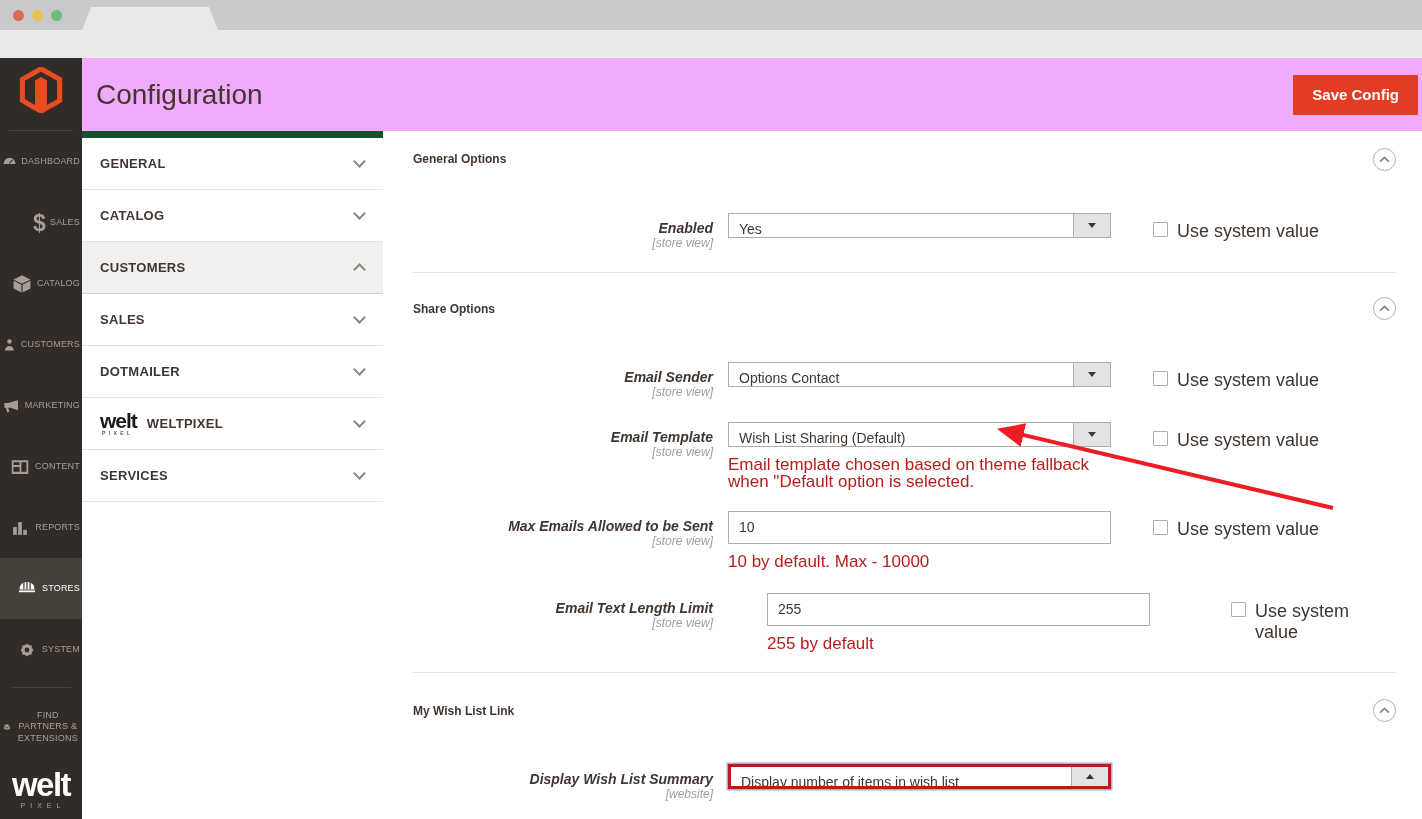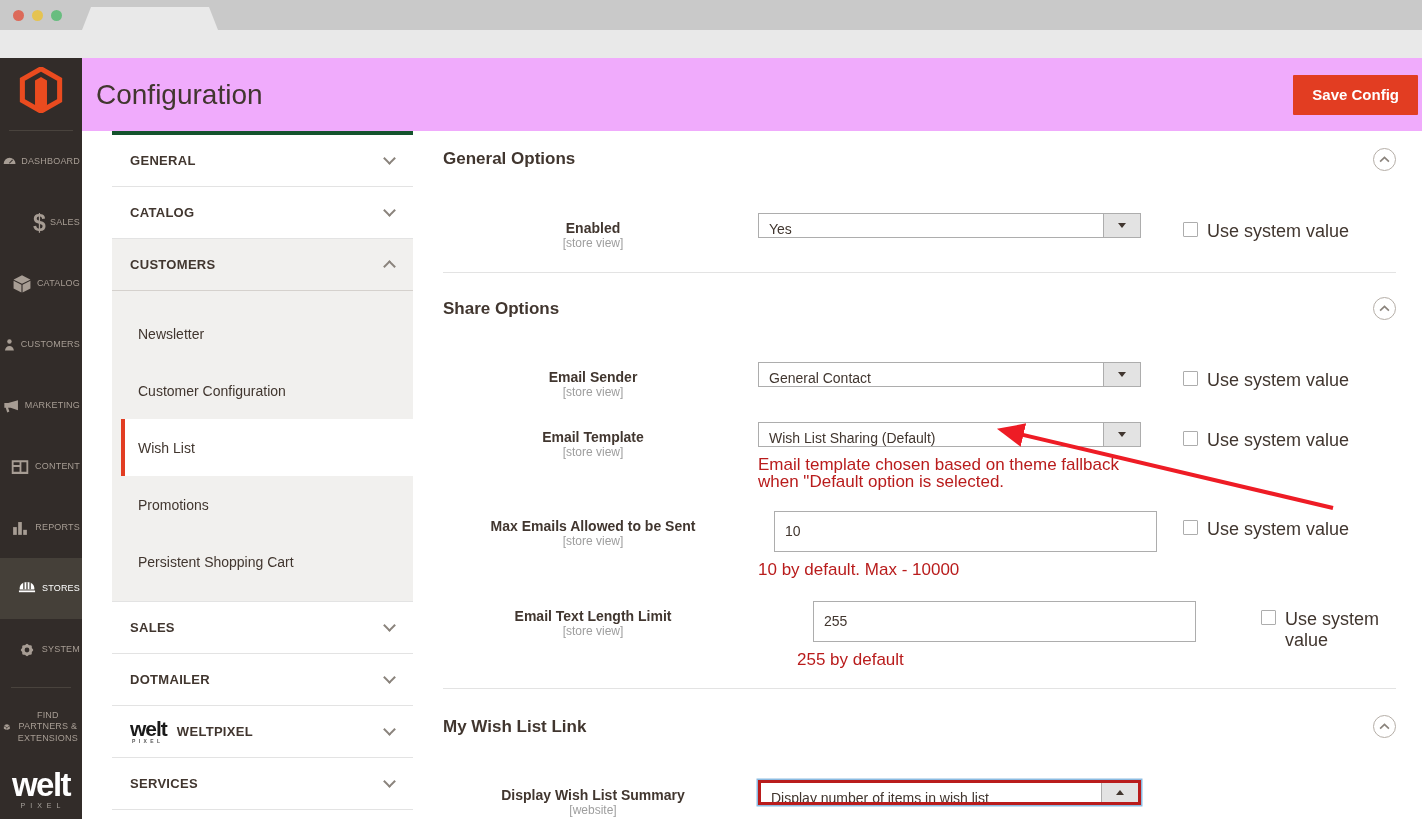--- a/index.html
+++ b/index.html
@@ -38,66 +38,66 @@
   
   .workspace { flex:1; display:flex; flex-direction:column; min-width:0; }
   .page-header { height:73px; background:#f0abfc; display:flex; align-items:center; padding:0 4px 0 14px; }
   .page-title { font-size:28px; color:#41362f; font-weight:400; }
   .save-btn { margin-left:auto; background:#e23d22; color:#fff; font-weight:700; font-size:15px;
     border:none; height:40px; padding:0 19px; border-radius:1px; cursor:pointer; font-family:inherit; }
 
   .body-row { flex:1; display:flex; background:#fff; }
 
   
-  .subnav { width:301px; flex:0 0 301px; margin-left:30px; border-top:4px solid #14532d; }
+  .subnav { width:301px; flex:0 0 301px; border-top:7px solid #14532d; }
   .nav-head { height:52px; display:flex; align-items:center; justify-content:space-between;
     padding:0 19px 0 18px; border-bottom:1px solid #e3e3e3; font-size:13px; font-weight:700;
     letter-spacing:.3px; color:#41362f; cursor:pointer; background:#fff; }
   .nav-head.expanded { background:#f1f0ee; border-bottom:1px solid #d5d1cd; }
   .chev { width:9px; height:9px; border-right:2px solid #8a837c; border-bottom:2px solid #8a837c;
     transform:rotate(45deg); margin-top:-4px; }
   .chev.up { transform:rotate(-135deg); margin-top:4px; }
   .nav-sub { background:#f1f0ee; padding:14px 0 11px 0; border-bottom:1px solid #e3e3e3; }
   .nav-sub-item { height:57px; display:flex; align-items:center; padding-left:26px; font-size:14px;
     color:#41362f; cursor:pointer; }
   .nav-sub-item.active { background:#fff; border-left:4px solid #e23d22; margin-left:9px; padding-left:13px; }
   .nav-logo { display:flex; flex-direction:column; margin-right:10px; }
   .nav-logo .w { font-size:21px; font-weight:700; letter-spacing:-1px; color:#1a1a1a; line-height:18px; }
   .nav-logo .p { font-size:5px; letter-spacing:3.4px; color:#555; padding-left:2px; }
   .head-left { display:flex; align-items:center; }
 
   
   .content-area { flex:1; padding:16px 26px 0 30px; min-width:0; }
   .sec-head { height:24px; display:flex; align-items:center; justify-content:space-between; }
-  .sec-title { font-size:17px; font-weight:700; color:#41362f; }
+  .sec-title { font-size:12px; font-weight:700; color:#41362f; }
   .collapse-btn { width:23px; height:23px; border:1px solid #b5aea7; border-radius:50%;
     display:flex; align-items:center; justify-content:center; cursor:pointer; background:#fff; }
   .collapse-btn svg { width:11px; height:7px; }
   .rule { border-top:1px solid #e3e3e3; }
   .rule.r1 { margin-top:21px; } .rule.r2 { margin-top:20px; }
   .mt24{ margin-top:24px; } .mt26{ margin-top:26px; } .mt41{ margin-top:41px; }
   .mt42{ margin-top:42px; } .mt22{ margin-top:22px; } .mt21{ margin-top:21px; } .mt23{ margin-top:23px;gap:39px; }
 
   .field-row { display:flex; align-items:flex-start; }
-  .f-label { width:300px; flex:0 0 300px; text-align:center; padding-top:7px; line-height:1.15; }
+  .f-label { width:300px; flex:0 0 300px; text-align:right; padding-top:7px; line-height:1.15;font-style:italic; }
   .f-label .lab { font-size:14px; font-weight:700; color:#41362f; display:block; }
   .f-label .scope { font-size:12px; color:#9e9e9e; display:block; margin-top:1px; }
   .f-control { margin-left:15px; width:383px; flex:0 0 383px; }
   .select { height:25px; border:1px solid #adadad; display:flex; background:#fff; cursor:pointer; }
   .select.focused { border:3px solid #b91c1c; box-shadow:0 0 0 1.5px #8bbbe2; }
   .sel-text { flex:1; padding:0 10px; line-height:31px; font-size:14px; color:#41362f;
     white-space:nowrap; overflow:hidden; }
   .sel-btn { width:37px; border-left:1px solid #adadad; background:#e3e3e3;
     display:flex; align-items:center; justify-content:center; }
   .tri-down { width:0; height:0; border-left:4.5px solid transparent; border-right:4.5px solid transparent;
     border-top:5.5px solid #41362f; }
   .tri-up { width:0; height:0; border-left:4.5px solid transparent; border-right:4.5px solid transparent;
     border-bottom:5.5px solid #41362f; }
-  .text-field { width:383px; height:41px; border:1px solid #adadad; padding:0 10px; font-size:14px;
-    color:#41362f; font-family:inherit; background:#fff;margin-left:16px; }
+  .text-field { width:383px; height:33px; border:1px solid #adadad; padding:0 10px; font-size:14px;
+    color:#41362f; font-family:inherit; background:#fff; }
   .f-note { margin-top:9px; font-size:17px; color:#b91c1c; line-height:17px; max-width:362px; }
   .f-sys { margin-left:42px; padding-top:8px; display:flex; align-items:flex-start; gap:9px; }
   .checkbox { width:15px; height:15px; border:1px solid #adadad; border-radius:1px; background:#fff;
     flex:0 0 15px; margin-top:1px; cursor:pointer; }
   .sys-label { font-size:18px; color:#41362f; }
 
   
   .annot { position:absolute; left:0; top:0; width:1422px; height:819px; pointer-events:none; z-index:50; }
 </style>
 </head>
@@ -227,37 +227,20 @@
           <span class="chev"></span>
         </div>
         <div class="nav-head">
           <span>CATALOG</span>
           <span class="chev"></span>
         </div>
         <div class="nav-head expanded">
           <span>CUSTOMERS</span>
           <span class="chev up"></span>
         </div>
-        <div class="nav-sub">
-          <div class="nav-sub-item">
-            <span>Newsletter</span>
-          </div>
-          <div class="nav-sub-item">
-            <span>Customer Configuration</span>
-          </div>
-          <div class="nav-sub-item active">
-            <span>Wish List</span>
-          </div>
-          <div class="nav-sub-item">
-            <span>Promotions</span>
-          </div>
-          <div class="nav-sub-item">
-            <span>Persistent Shopping Cart</span>
-          </div>
-        </div>
         <div class="nav-head">
           <span>SALES</span>
           <span class="chev"></span>
         </div>
         <div class="nav-head">
           <span>DOTMAILER</span>
           <span class="chev"></span>
         </div>
         <div class="nav-head">
           <span class="head-left">
@@ -316,21 +299,21 @@
           </span>
         </div>
 
         <div class="field-row mt41">
           <div class="f-label">
             <span class="lab">Email Sender</span>
             <span class="scope">[store view]</span>
           </div>
           <div class="f-control">
             <div class="select">
-              <span class="sel-text">General Contact</span>
+              <span class="sel-text">Options Contact</span>
               <span class="sel-btn">
                   <span class="tri-down"></span>
                 </span>
             </div>
           </div>
           <div class="f-sys">
             <span class="checkbox"></span>
             <span class="sys-label">Use system value</span>
           </div>
         </div>

